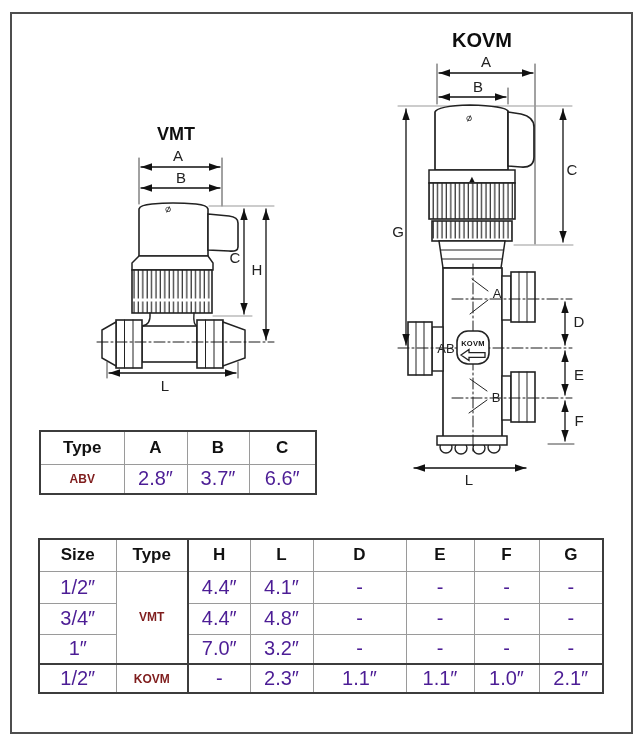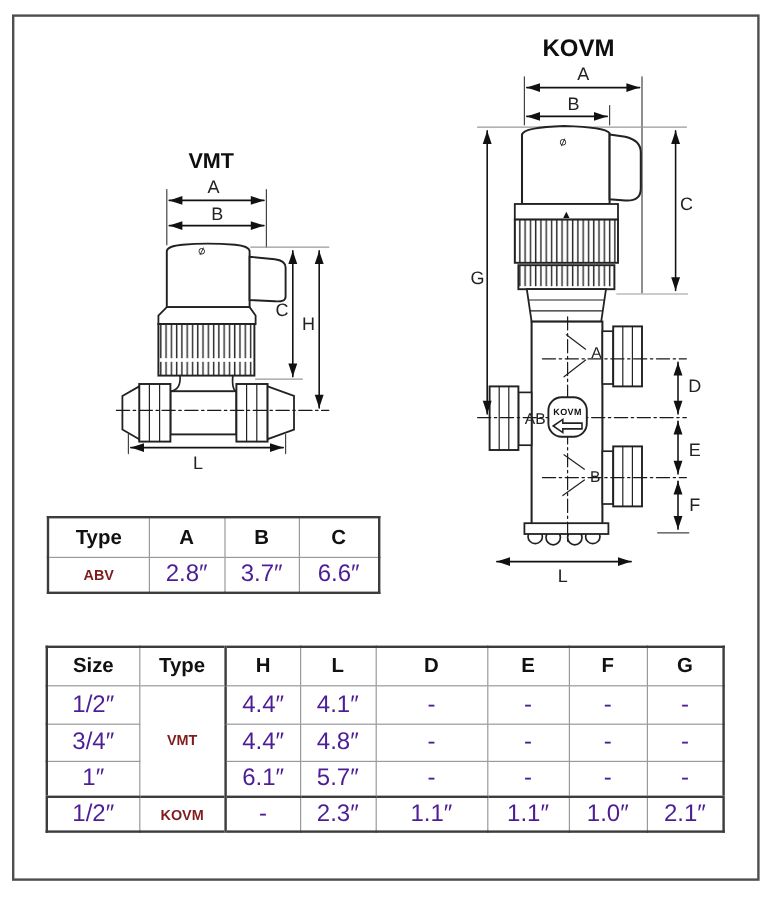--- a/index.html
+++ b/index.html
@@ -252,22 +252,22 @@
     <td>3/4″</td>
     <td class="hcol">4.4″</td>
     <td>4.8″</td>
     <td>-</td>
     <td>-</td>
     <td>-</td>
     <td>-</td>
   </tr>
   <tr class="r2">
     <td>1″</td>
-    <td class="hcol">6.1″</td>
-    <td>5.7″</td>
+    <td class="hcol">7.0″</td>
+    <td>3.2″</td>
     <td>-</td>
     <td>-</td>
     <td>-</td>
     <td>-</td>
   </tr>
   <tr class="r3">
     <td>1/2″</td>
     <td class="bold">KOVM</td>
     <td class="hcol">-</td>
     <td>2.3″</td>

